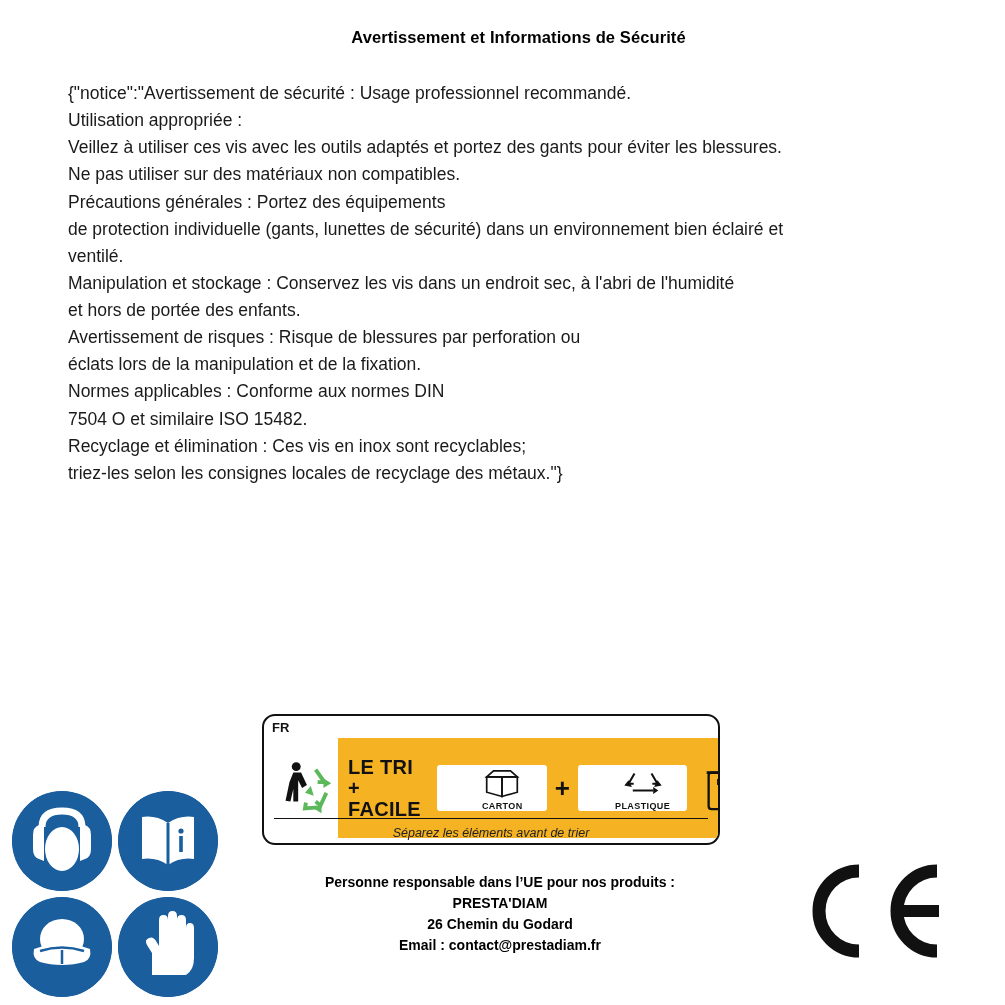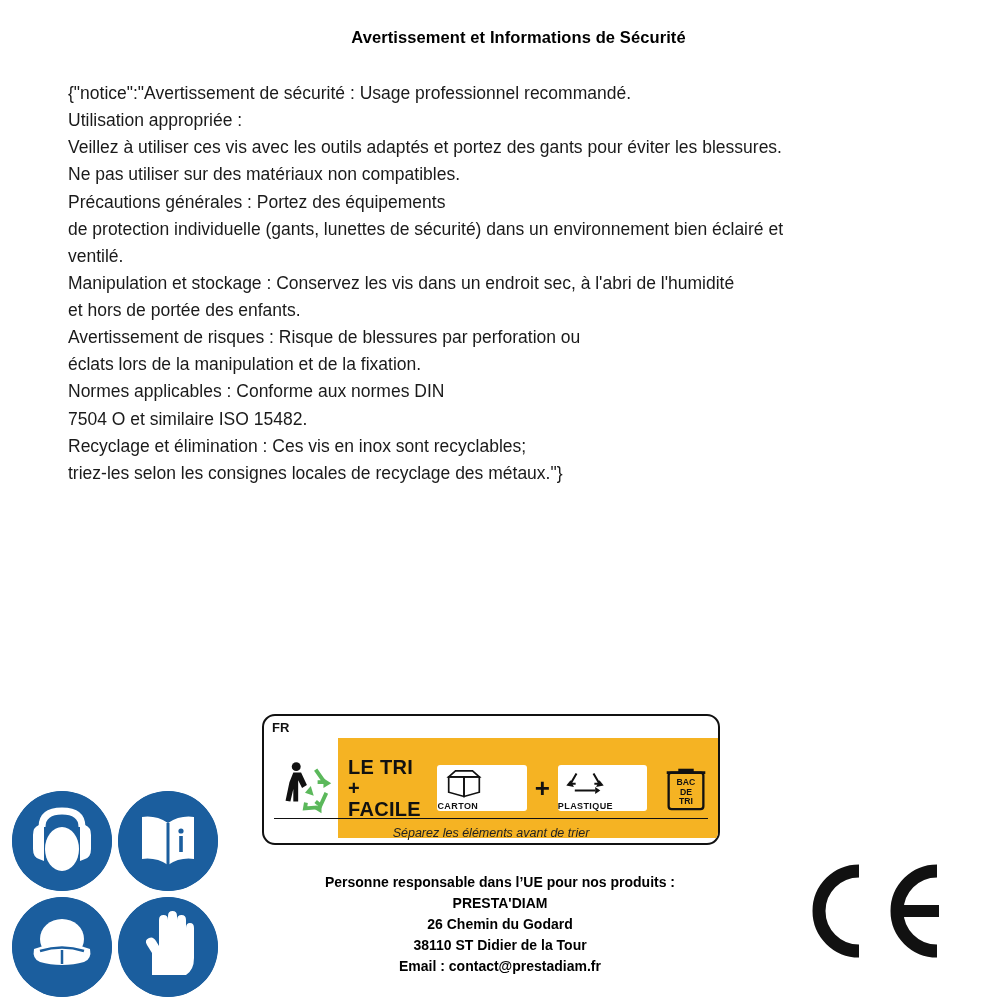--- a/index.html
+++ b/index.html
@@ -121,21 +121,23 @@
     line-height: 1.05;
     letter-spacing: 0.3px;
   }
   .tri-white-box {
     background: #ffffff;
     margin: 4px 3px;
     border-radius: 3px;
     width: 94px;
     display: flex;
     flex-direction: column;
+    align-items: center;
     justify-content: center;
+    padding-left: 20px;
   }
   .tri-plus {
     width: 26px;
     text-align: center;
     font-size: 26px;
     font-weight: bold;
     color: #111;
     display: flex;
     align-items: center;
     justify-content: center;
@@ -330,21 +332,20 @@
   <div class="tri-divider"></div>
   <div class="tri-footer">Séparez les éléments avant de trier</div>
 </div>
 
 <div class="resp-block">
   <div>
     <span>Personne responsable dans l’</span><span>UE</span><span> pour nos produits :</span>
   </div>
   <div>PRESTA'DIAM</div>
   <div>26 Chemin du Godard</div>
-  <div>38110 ST Didier de la Tour</div>
   <div>Email : contact@prestadiam.fr</div>
 </div>
 
 <div class="ce-mark">
   <svg viewBox="0 0 150 104" width="150" height="104" aria-hidden="true">
     <path d="M62 12 A40 40 0 1 0 62 92" fill="none" stroke="#111" stroke-width="13"></path>
     <path d="M140 12 A40 40 0 1 0 140 92" fill="none" stroke="#111" stroke-width="13"></path>
     <rect x="100" y="46" width="42" height="12" fill="#111"></rect>
   </svg>
 </div>

